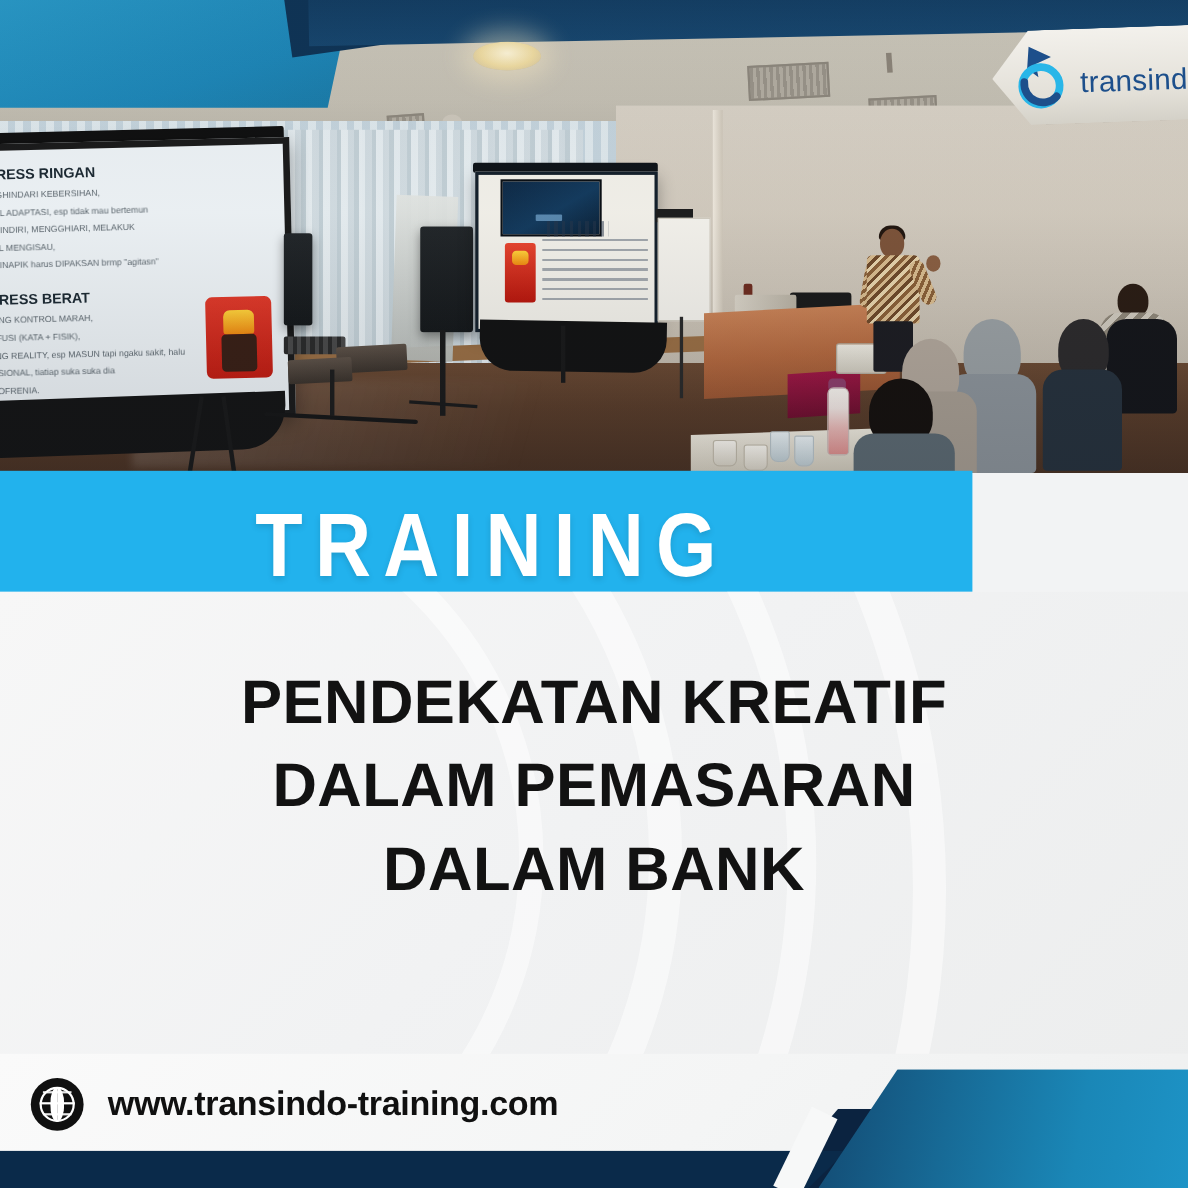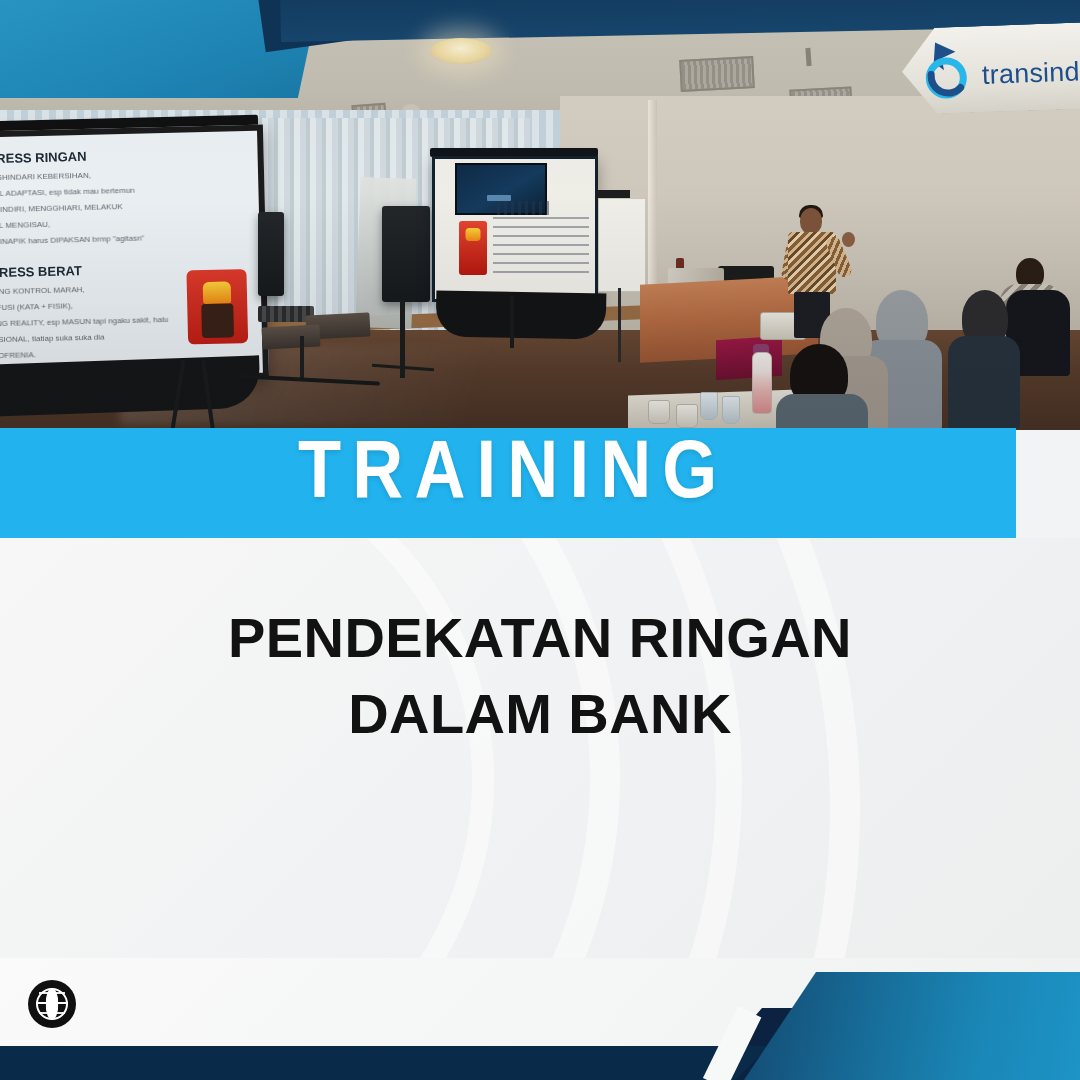--- a/index.html
+++ b/index.html
@@ -338,23 +338,23 @@
   }
   .plaque-word{
     position:absolute;left:982px;top:58px;
     font-family:"Liberation Sans",sans-serif;
     font-size:27px;color:#1d4f8b;letter-spacing:.2px;
     transform:rotate(-2deg);
   }
 
   
   .band{
-    position:absolute;left:0;top:428px;width:1016px;height:110px;
+    position:absolute;left:0;top:428px;width:884px;height:110px;
     background:#22b2ed;
-    display:flex;align-items:flex-start;justify-content:center;
+    display:flex;align-items:flex-end;justify-content:center;
   }
   .band-title{
     font-family:"Liberation Sans",sans-serif;
     font-weight:bold;
     font-size:82px;
     color:#ffffff;
     letter-spacing:13px;
     line-height:1;
     transform:scaleX(.86);
     text-shadow:0 2px 6px rgba(0,0,0,.13);
@@ -574,29 +574,31 @@
     <div class="band-title">TRAINING</div>
   </div>
 
   <div class="body-area">
     <div class="ring ring-soft r4"></div>
     <div class="ring ring-soft r2"></div>
     <div class="ring ring-soft r1"></div>
     <div class="ring ring-soft r3"></div>
 
     <div class="headline">
-      <div>PENDEKATAN RINGAN</div>
+      <div>PENDEKATAN KREATIF</div>
+      <div>DALAM PEMASARAN</div>
       <div>DALAM BANK</div>
     </div>
   </div>
 
   <div class="footer-white"></div>
   <div class="footer-navy-tri"></div>
   <div class="footer-navy"></div>
   <div class="footer-blue"></div>
   <div class="footer-sep"></div>
 
   <div class="globe"></div>
   <div class="globe-eq"></div>
   <div class="globe-eq2"></div>
   <div class="globe-eq3"></div>
 
+  <div class="site">www.transindo-training.com</div>
 </div>
 
 </body></html>

